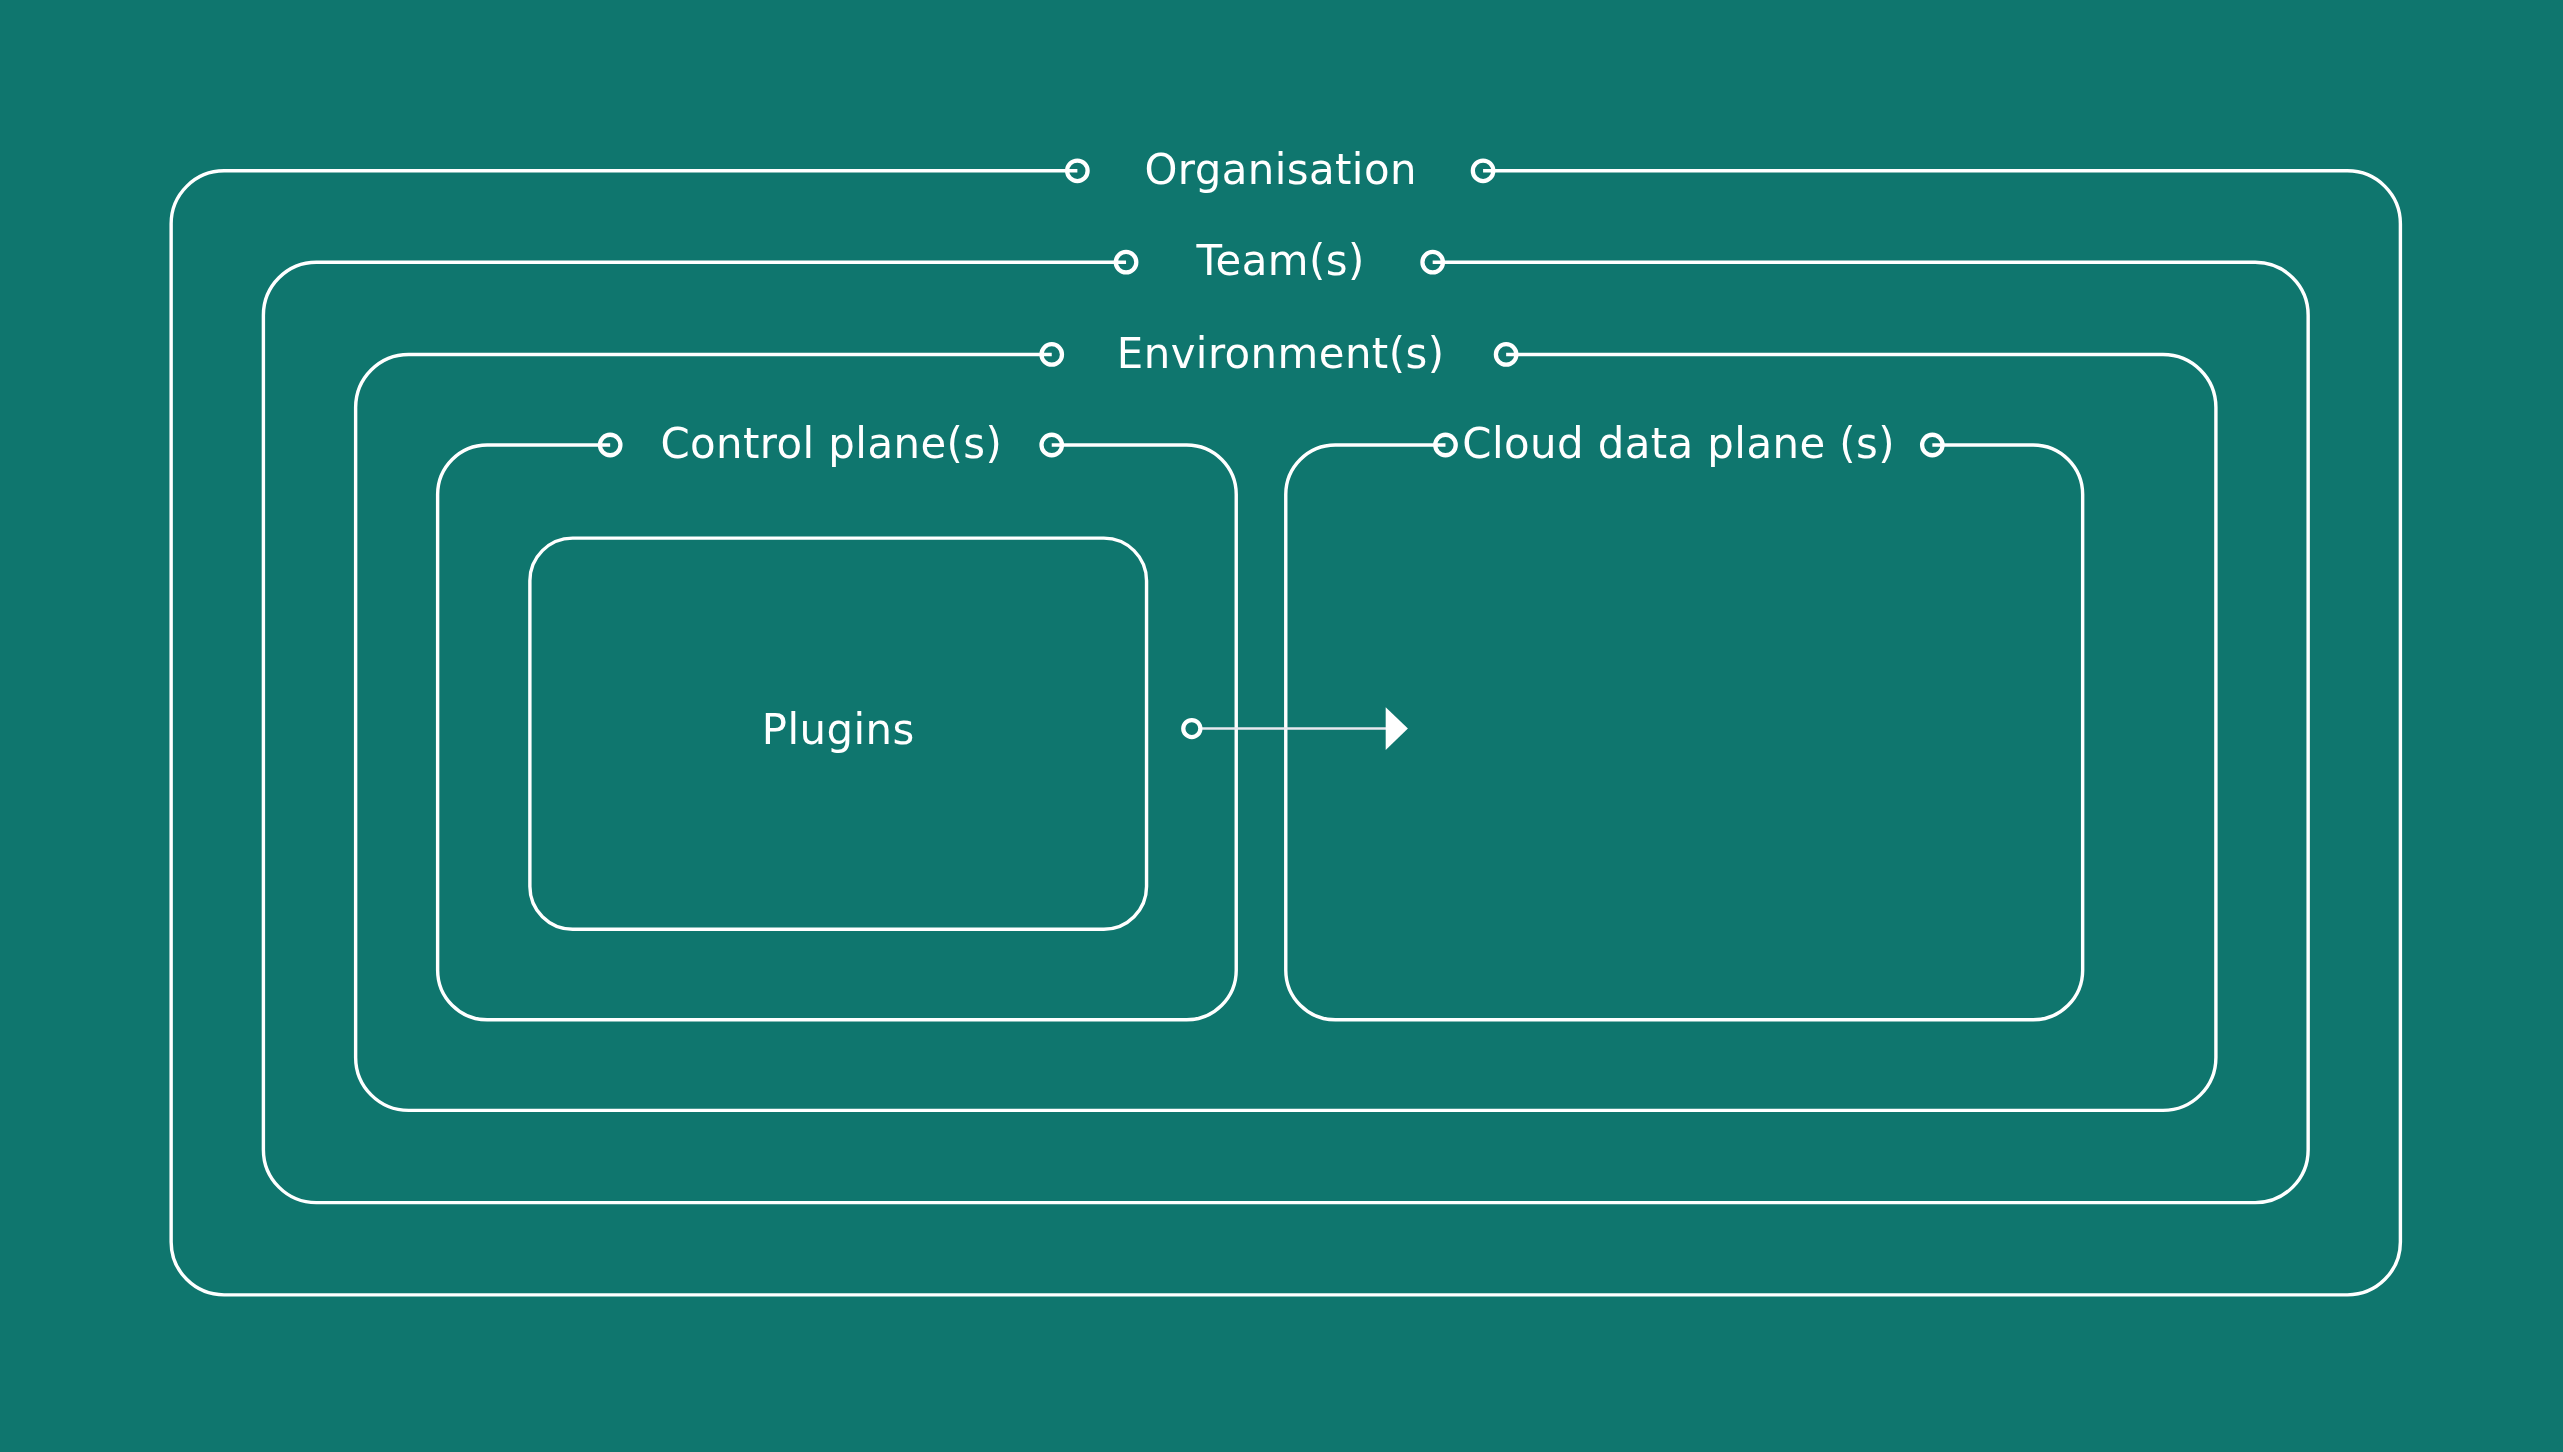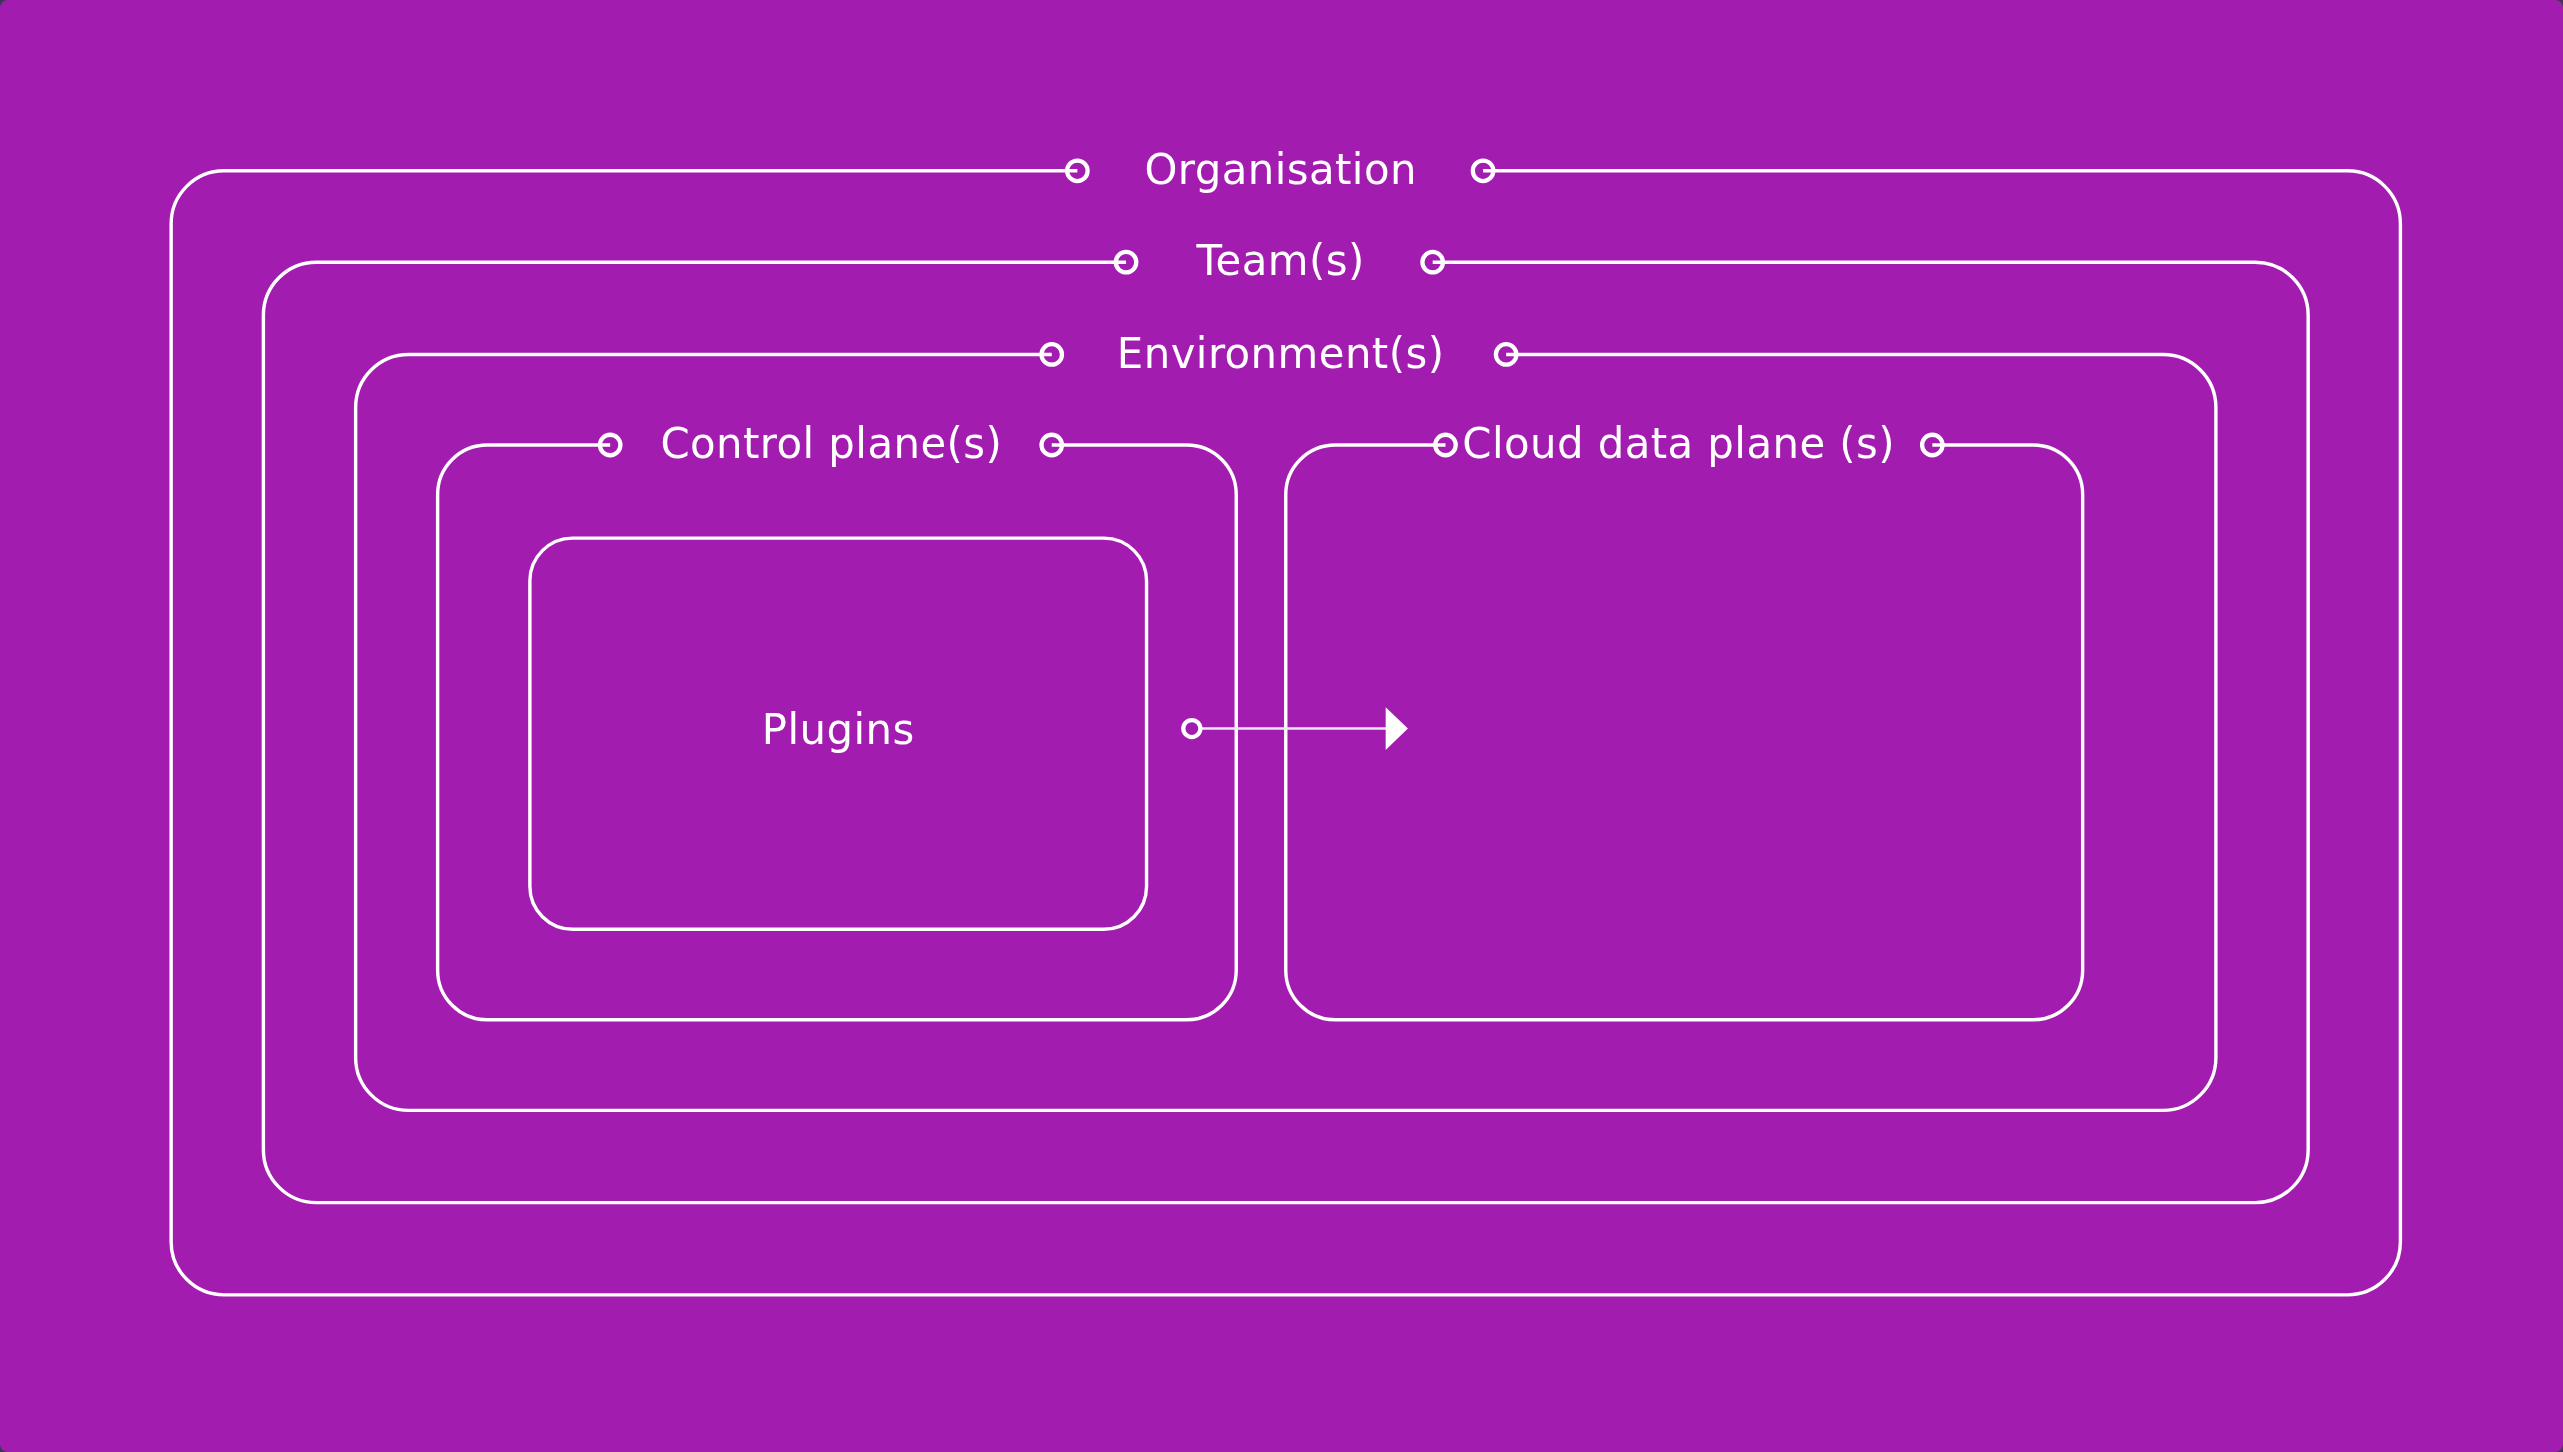--- a/index.html
+++ b/index.html
@@ -63,21 +63,21 @@
     letter-spacing: 0.5px;
   }
   .lbl-inner {
     font-size: 49px;
     letter-spacing: 0.5px;
   }
 </style>
 </head>
 <body style="background: rgb(55, 58, 82);">
 
-<div id="diagram-root" style="background: #a21caf; border-radius: 8px;">
+<div id="diagram-root" style="background: #0f766e;">
 
   <svg class="canvas" viewBox="0 0 3000 1700">
 
     <g>
       <path class="box-outline" d="M 1261 200
                L 262 200
                A 62 62 0 0 0 200 262
                L 200 1454
                A 62 62 0 0 0 262 1516
                L 2748 1516

